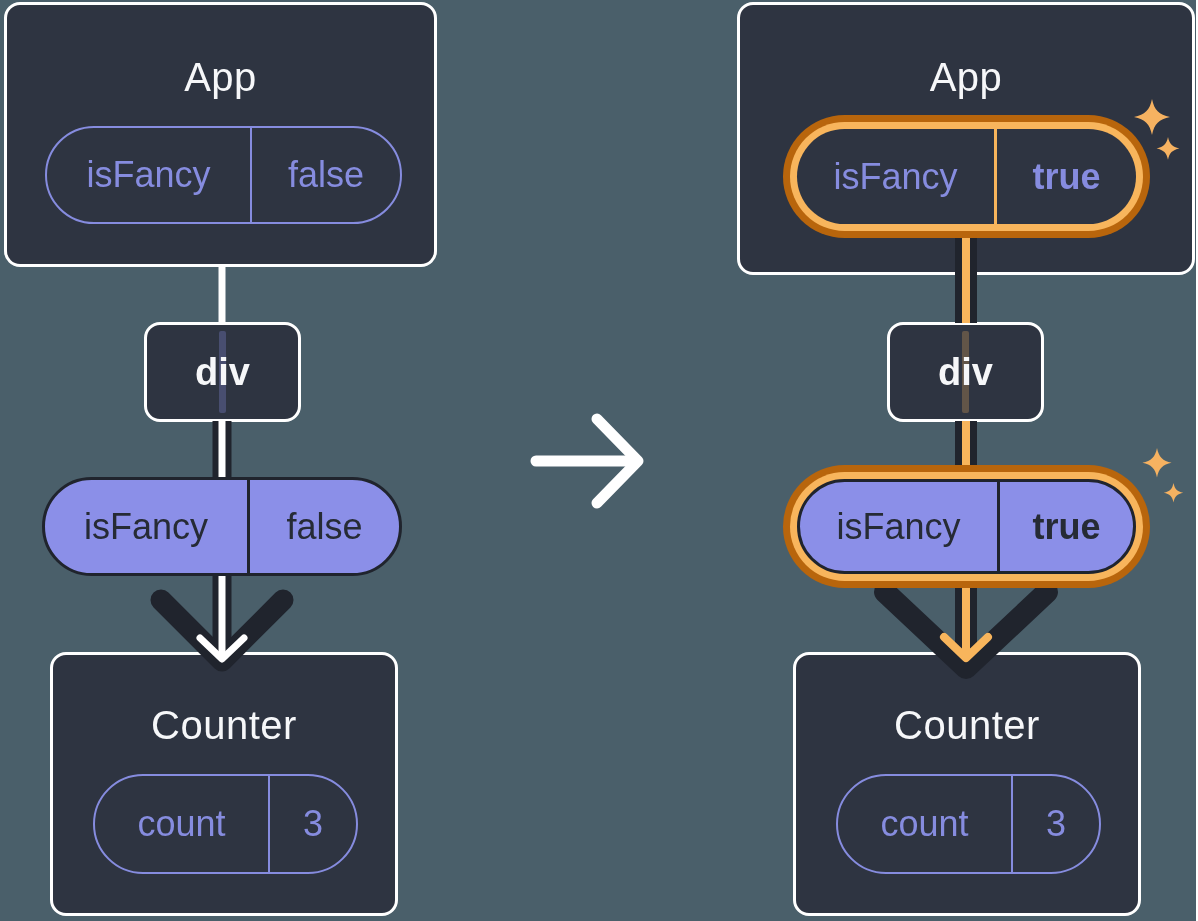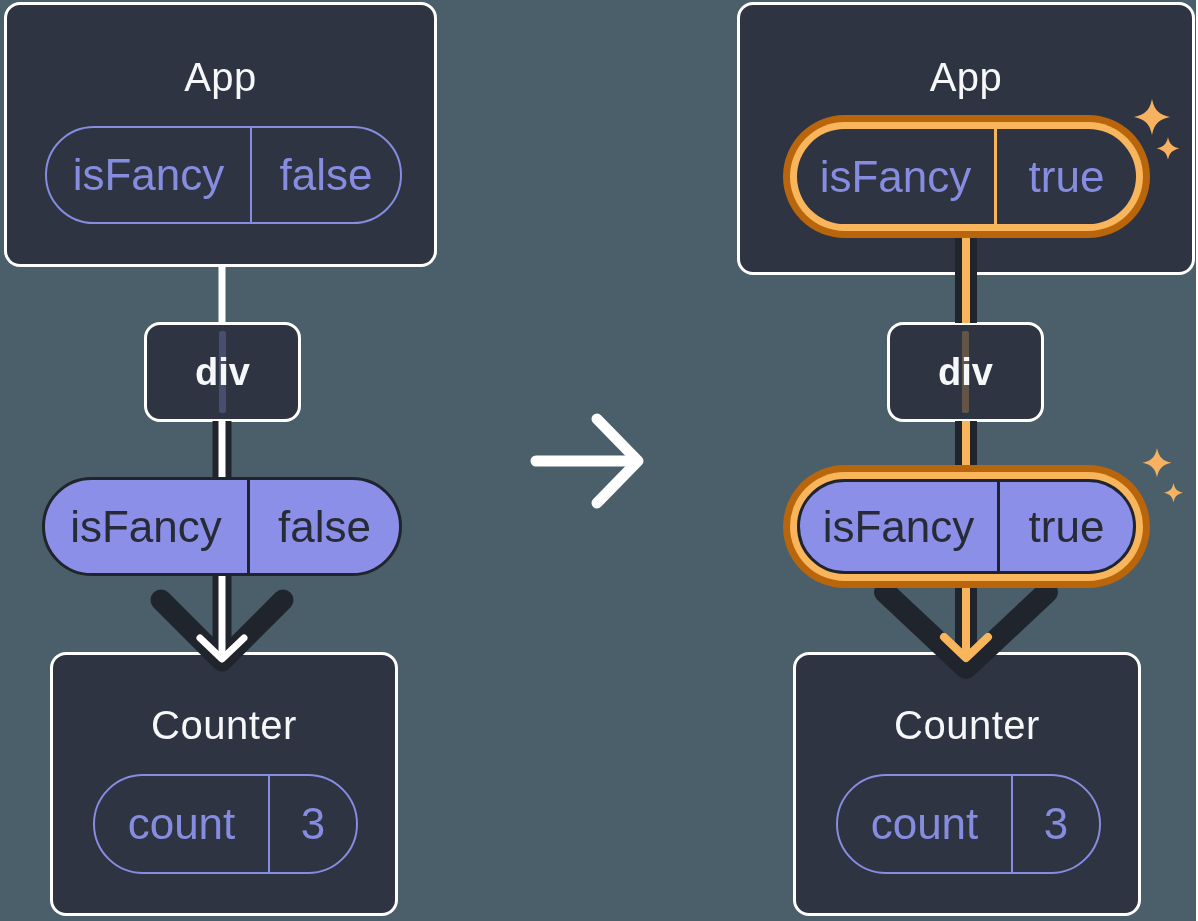--- a/index.html
+++ b/index.html
@@ -29,25 +29,25 @@
   }
   .pill{
     position:absolute;
     display:flex;
     box-sizing:border-box;
     border-radius:70px;
     z-index:3;
   }
   .pill .cell{
     display:flex;align-items:center;justify-content:center;
-    font-size:44px;
+    font-size:36px;
     box-sizing:border-box;
     height:100%;
   }
-  .pill .cell.bold{font-weight:400;}
+  .pill .cell.bold{font-weight:700;}
   .pill-outline{border:2.5px solid #868CDF;color:#868CDF;background:transparent;}
   .pill-outline .cell-name{border-right:2.5px solid #868CDF;}
   .pill-filled{background:#8B8FE8;border:3px solid #20242D;color:#262B35;}
   .pill-filled .cell-name{border-right:3px solid #20242D;}
   .pill-ghost-orange{background:#2E3441;color:#868CDF;}
   .pill-ghost-orange .cell-name{border-right:3px solid #F8B55C;}
   .ring{
     position:absolute;
     background:#B8650C;
     border-radius:70px;

